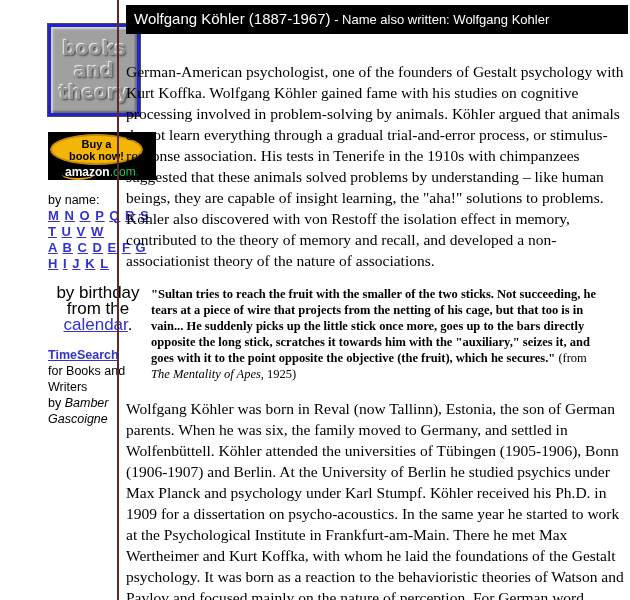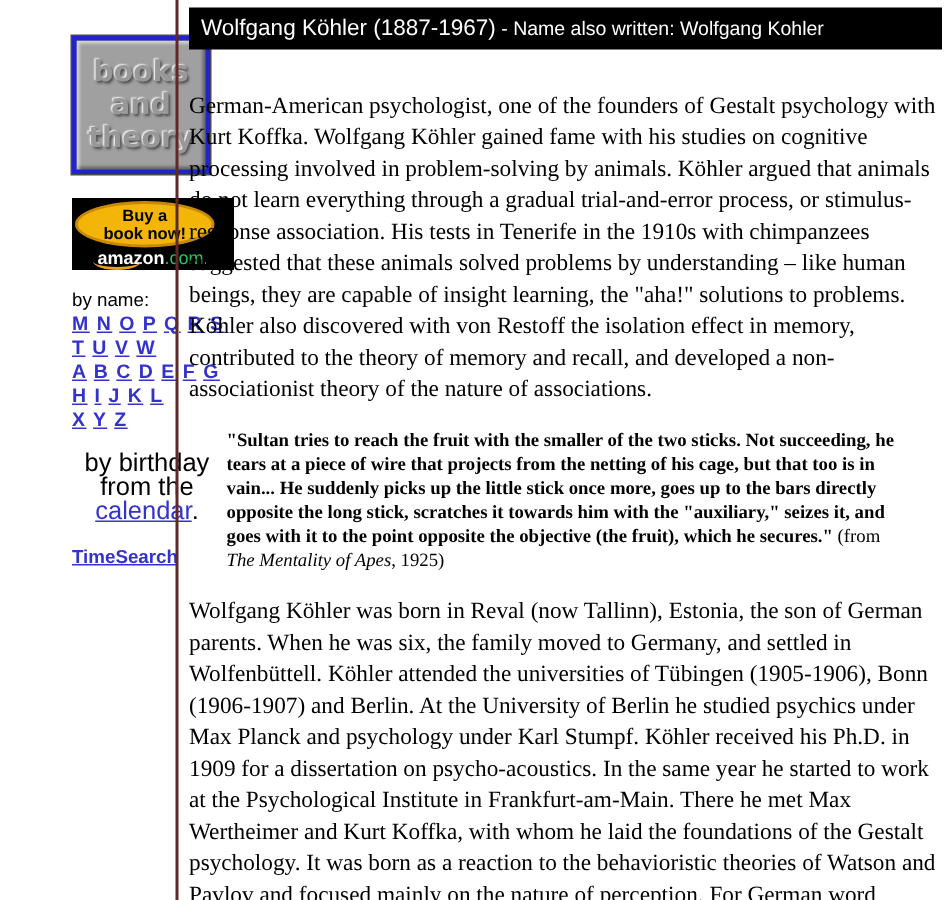--- a/index.html
+++ b/index.html
@@ -88,27 +88,28 @@
         <span class="amazon-brand">amazon</span><span class="amazon-suffix">.com.</span>
         <span class="amazon-swoosh"></span>
       </span>
     </a>
 
 
     <div class="by-name">by name:</div>
 
     <div class="alpha-row"><a>M</a> <a>N</a> <a>O</a> <a>P</a> <a>Q</a> <a>R</a> <a>S</a> <a>T</a> <a>U</a> <a>V</a> <a>W</a></div>
     <div class="alpha-row"><a>A</a> <a>B</a> <a>C</a> <a>D</a> <a>E</a> <a>F</a> <a>G</a> <a>H</a> <a>I</a> <a>J</a> <a>K</a> <a>L</a></div>
-    <div class="alpha-row"><a>X</a> <a>Y</a> <a>Z</a></div>
 
     <div class="by-birthday"><span>by birthday from the </span><span class="seg-link">calendar</span><span>.</span></div>
 
 
     <div class="ts-block">
       <a class="side-link bold">TimeSearch</a>
+      <div>for Books and Writers</div>
+      <div><span>by </span><span class="seg-italic">Bamber Gascoigne</span></div>
     </div>
 
   </div>
 
   <div class="divider"></div>
 
   <div class="main">
 
     <div class="header-bar">
       <span>Wolfgang Köhler (1887-1967)</span><span class="header-subtitle"> - Name also written: Wolfgang Kohler</span>

